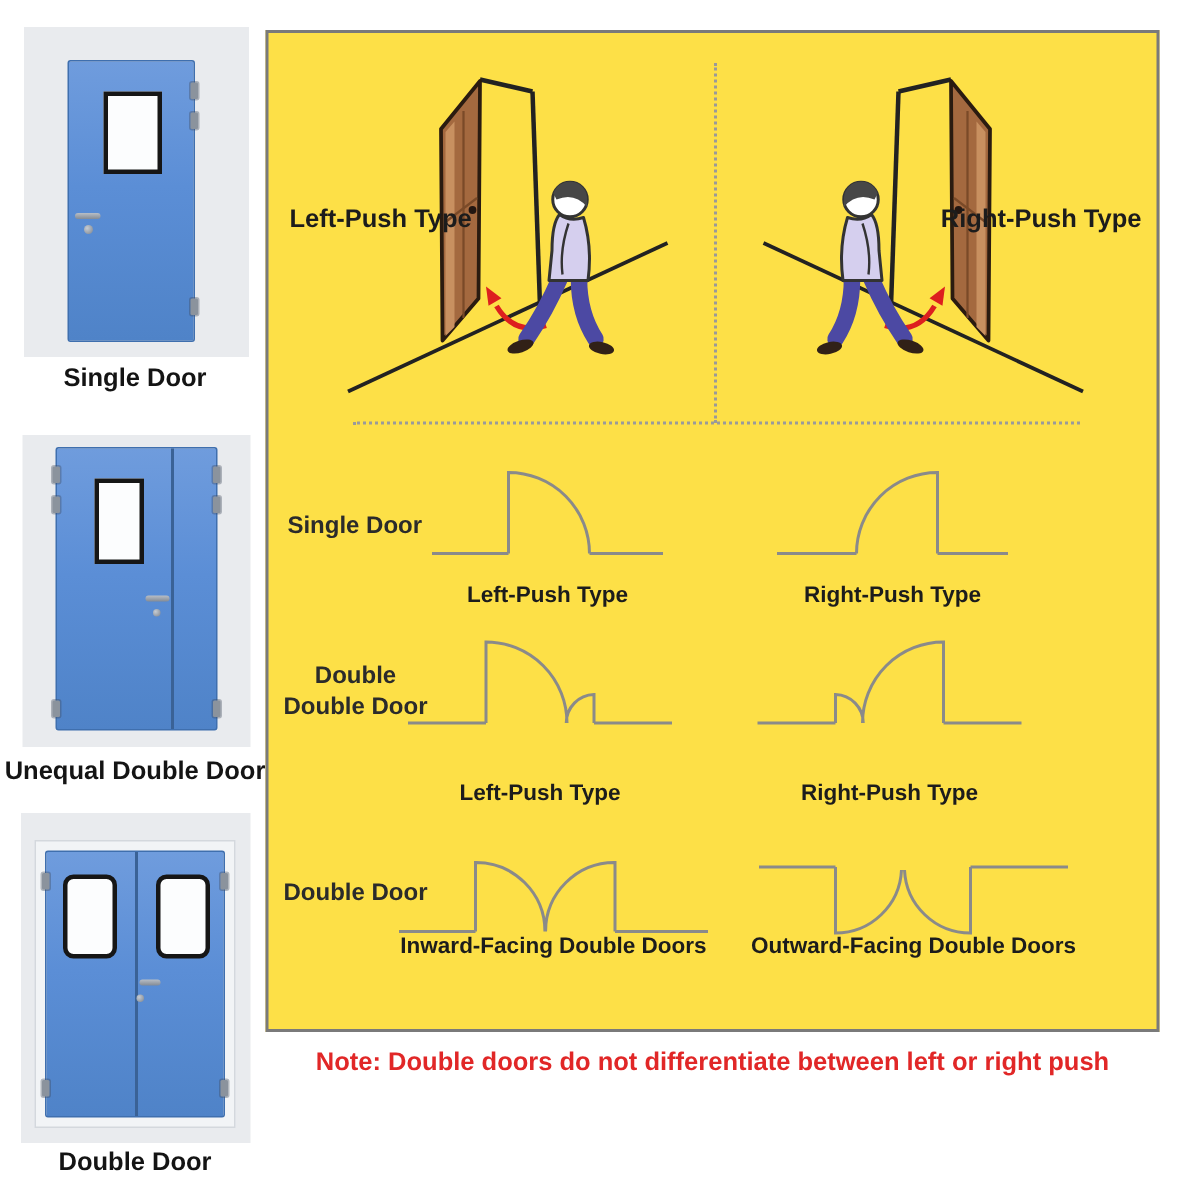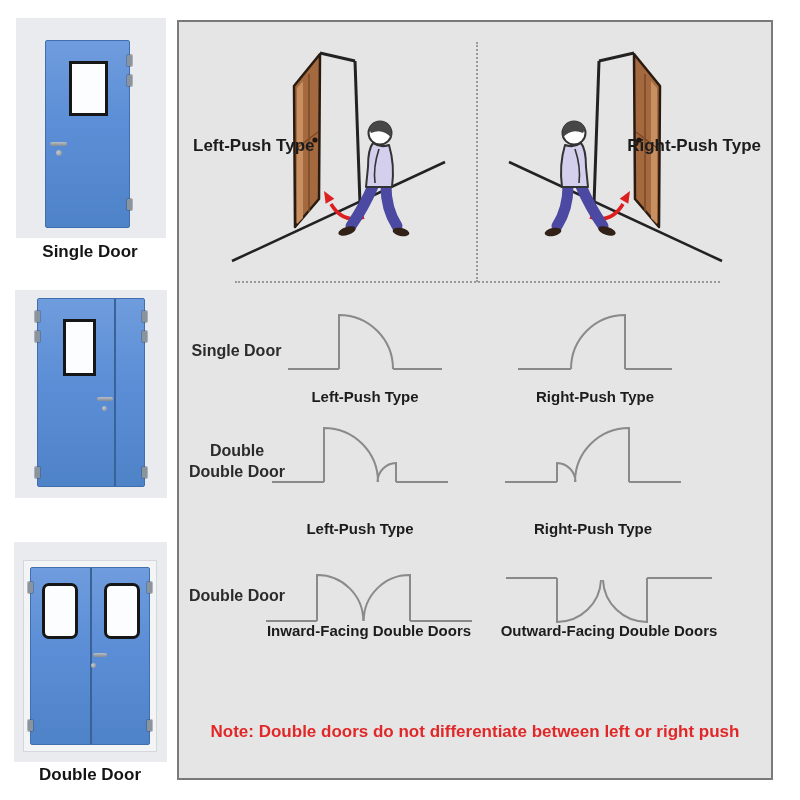--- a/index.html
+++ b/index.html
@@ -13,22 +13,22 @@
   .door-blue{position:absolute;background:linear-gradient(180deg,#6f9cdd 0%,#5b8ed6 45%,#4f83c8 100%);
              border:1px solid #3f6fae;box-sizing:border-box;border-radius:2px;}
   .door-window{position:absolute;background:#fcfdfe;border:3px solid #161616;box-sizing:border-box;}
   .lever{position:absolute;background:linear-gradient(180deg,#b8bec6,#848b95);height:4px;border-radius:2px;}
   .knob{position:absolute;background:radial-gradient(circle at 35% 35%,#c6ccd3,#7d848e);border-radius:50%;}
   .hinge{position:absolute;width:5px;height:11px;background:#8b939d;border-radius:1px;box-shadow:0 0 0 1px rgba(60,70,85,.35);}
   .leaf-divider{position:absolute;top:0;bottom:0;width:2px;background:#3a6296;}
   .white-frame{position:absolute;background:#f2f4f6;border:1px solid #d4d8dd;box-sizing:border-box;}
 
   
-  .panel{position:absolute;left:177px;top:20px;width:596px;height:760px;
-         border:2px solid #7a7a7a;box-sizing:border-box;background:#e5e5e5;}
+  .panel{position:absolute;left:177px;top:20px;width:596px;height:668px;
+         border:2px solid #7a7a7a;box-sizing:border-box;background:#fde047;}
   .push-label{position:absolute;font-size:17px;font-weight:700;color:#1c1c1c;white-space:nowrap;}
   .row-label{position:absolute;text-align:center;font-size:16px;font-weight:700;color:#2b2b2b;line-height:21px;}
   .cap{position:absolute;text-align:center;font-size:15px;font-weight:700;color:#1c1c1c;white-space:nowrap;}
   .divV{position:absolute;border-left:2px dotted #9a9a9a;width:0;}
   .divH{position:absolute;border-top:2px dotted #9a9a9a;height:0;}
   .note{position:absolute;left:0;width:100%;text-align:center;
         font-size:17px;font-weight:700;color:#e12727;}
   svg{display:block;overflow:visible;}
   .swing path{fill:none;stroke:#8a8a8a;stroke-width:2;}
   .mirror{transform:scaleX(-1);}
@@ -90,20 +90,21 @@
       <div class="lever" style="left:59px;top:98px;width:16px;"></div>
       <div class="knob" style="left:64px;top:107px;width:5px;height:5px;"></div>
       <div class="hinge" style="left:-3px;top:12px;"></div>
       <div class="hinge" style="left:-3px;top:32px;"></div>
       <div class="hinge" style="left:-3px;top:168px;"></div>
       <div class="hinge" style="right:-3px;top:12px;"></div>
       <div class="hinge" style="right:-3px;top:32px;"></div>
       <div class="hinge" style="right:-3px;top:168px;"></div>
     </div>
   </div>
+  <div class="photo-label" style="left:0px;top:504px;width:180px;">Unequal Double Door</div>
 
   <div class="photo" style="left:14px;top:542px;width:153px;height:220px;">
     <div class="white-frame" style="left:9px;top:18px;width:134px;height:192px;">
       <div class="door-blue" style="left:6px;top:6px;width:120px;height:178px;">
         <div class="leaf-divider" style="left:59px;"></div>
         <div class="door-window" style="left:11px;top:15px;width:36px;height:56px;border-radius:7px;"></div>
         <div class="door-window" style="left:73px;top:15px;width:36px;height:56px;border-radius:7px;"></div>
         <div class="lever" style="left:62px;top:85px;width:14px;"></div>
         <div class="knob" style="left:60px;top:95px;width:5px;height:5px;"></div>
         <div class="hinge" style="left:-3px;top:14px;"></div>
@@ -161,15 +162,15 @@
     </div>
     <svg class="abs swing" style="left:85px;top:549px;" width="210" height="54" viewBox="0 0 210 54">
       <path d="M2,50 H53 M53,50 V4 A46,46 0 0 1 99.3,50 M146,50 V4 A46,46 0 0 0 99.7,50 M146,50 H208"></path>
     </svg>
     <div class="cap" style="left:70px;top:600px;width:240px;">Inward-Facing Double Doors</div>
     <svg class="abs swing" style="left:325px;top:552px;" width="210" height="54" viewBox="0 0 210 54">
       <path d="M2,4 H53 M53,4 V48 A44,44 0 0 0 97,6 M143,4 V48 A44,44 0 0 1 99,6 M143,4 H208"></path>
     </svg>
     <div class="cap" style="left:310px;top:600px;width:240px;">Outward-Facing Double Doors</div>
 
-    <div class="note" style="top:676px;margin-top:24px;">Note: Double doors do not differentiate between left or right push</div>
+    <div class="note" style="top:676px;">Note: Double doors do not differentiate between left or right push</div>
   </div>
 </div>
 
 </body></html>

